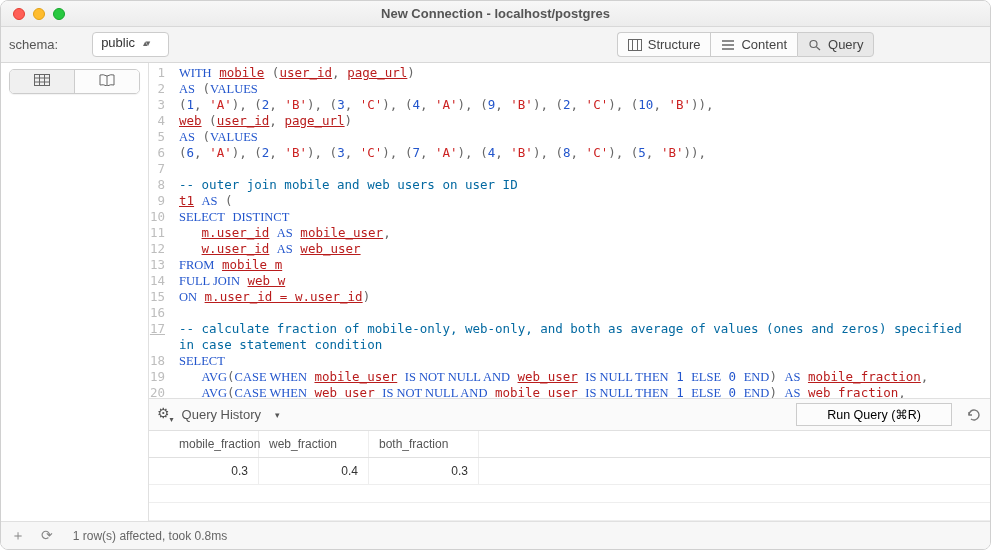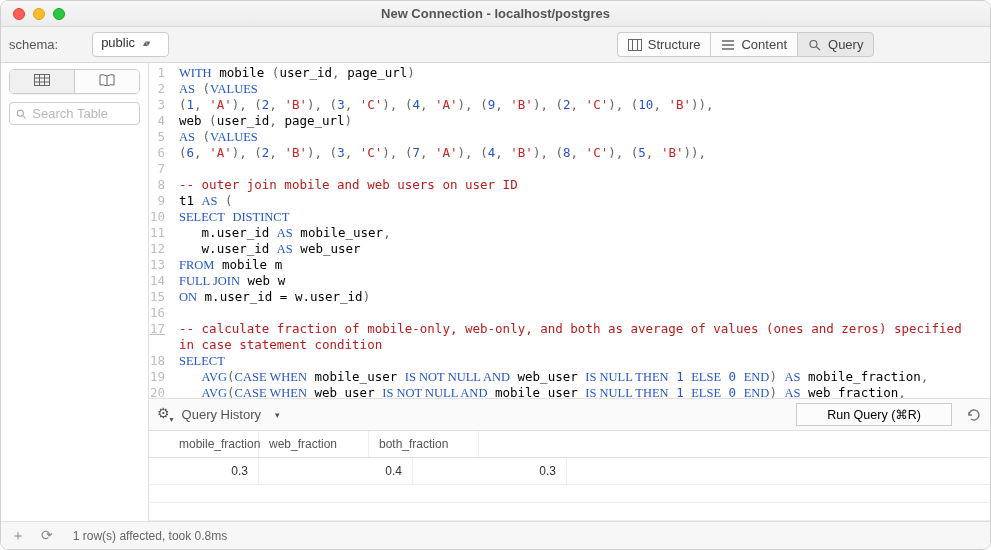--- a/index.html
+++ b/index.html
@@ -137,22 +137,22 @@
   color:#bdbdbd;
   padding:2px 8px 2px 0;
   user-select:none;
   min-width:24px;
 }
 .code { padding:2px 6px; white-space:pre; }
 .code .line { min-height:16px; }
 .tok-kw { color:#2255cc;font-family:Liberation Serif, serif; }
 .tok-str { color:#c22; }
 .tok-num { color:#2255cc; }
-.tok-com { color:#b91c1c; }
-.tok-name { color:#000000; }
+.tok-com { color:#0369a1; }
+.tok-name { color:#b91c1c;text-decoration:underline; }
 .tok-paren { color:#666;}
 @keyframes blink { 50% { border-color:transparent;} }
 
 
 .actions {
   border-top:1px solid #e0e0e0;
   background:#fafafa;
   display:flex;
   align-items:center;
   padding:4px 8px;
@@ -167,21 +167,21 @@
   border-radius:0;
   padding:3px 30px;
   font-size:12.5px;
 }
 .cyc { width:16px;height:16px; margin-left:6px; color:#777;}
 
 
 .results-header { display:flex; border-top:1px solid #e0e0e0; border-bottom:1px solid #e0e0e0; background:#fff; font-size:12px; color:#555;}
 .results-header div { padding:6px 10px; border-right:1px solid #eee; width:110px; text-align:left; }
 .results-header div:first-child { padding-left:30px;}
-.results-row { display:flex; border-bottom:1px solid #eee; font-size:12px;gap:44px;}
+.results-row { display:flex; border-bottom:1px solid #eee; font-size:12px;}
 .results-row div { padding:6px 10px; border-right:1px solid #eee; width:110px; text-align:right; }
 .results-row div:first-child { padding-left:30px;}
 .results-empty { height:18px; border-bottom:1px solid #eee; background:#fff;}
 .results-gap { flex:1; }
 .results-body { background:#fff; }
 
 
 .status {
   border-top:1px solid #e0e0e0;
   background:#f7f7f7;
@@ -250,27 +250,20 @@
             <line x1="5.5" y1="0.5" x2="5.5" y2="11.5" stroke="#666"></line>
             <line x1="10.5" y1="0.5" x2="10.5" y2="11.5" stroke="#666"></line>
           </svg>
       </div>
       <div>
         <svg width="16" height="12" viewBox="0 0 16 12">
             <path d="M1 1 Q4 0 8 2 Q12 0 15 1 L15 11 Q12 10 8 12 Q4 10 1 11 Z" fill="none" stroke="#666"></path>
             <line x1="8" y1="2" x2="8" y2="12" stroke="#666"></line>
           </svg>
       </div>
-    </div>
-    <div class="search">
-      <svg width="12" height="12" viewBox="0 0 12 12">
-          <circle cx="5" cy="5" r="3.5" fill="none" stroke="#aaa" stroke-width="1.2"></circle>
-          <line x1="8" y1="8" x2="11" y2="11" stroke="#aaa" stroke-width="1.2"></line>
-        </svg>
-      <input placeholder="Search Table" style="">
     </div>
   </div>
 
   <div class="editor-wrap">
     <div class="editor">
       <div class="gutter" id="gutter">
           <div>1</div>
           <div>2</div>
           <div>3</div>
           <div>4</div>

